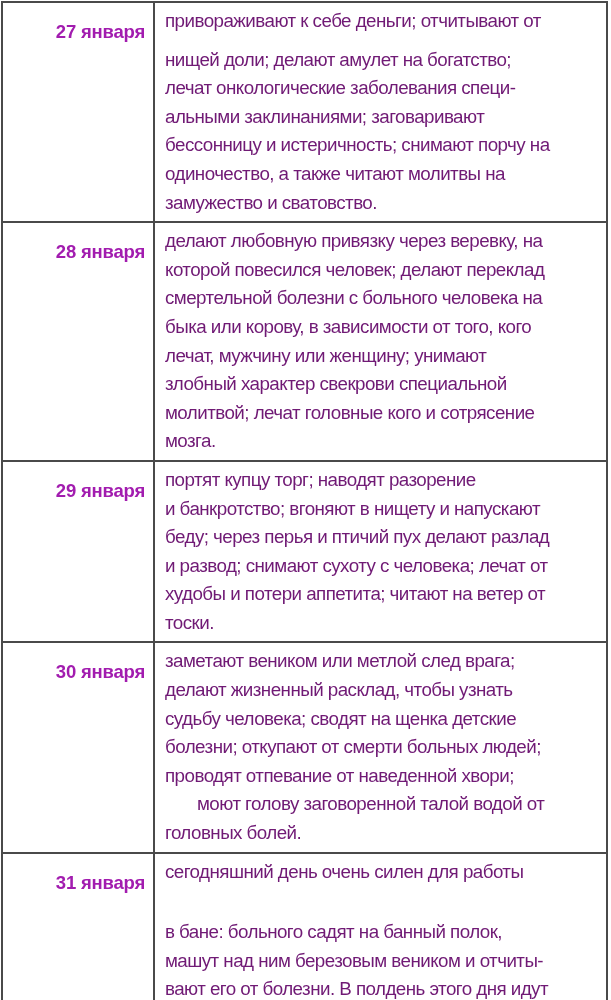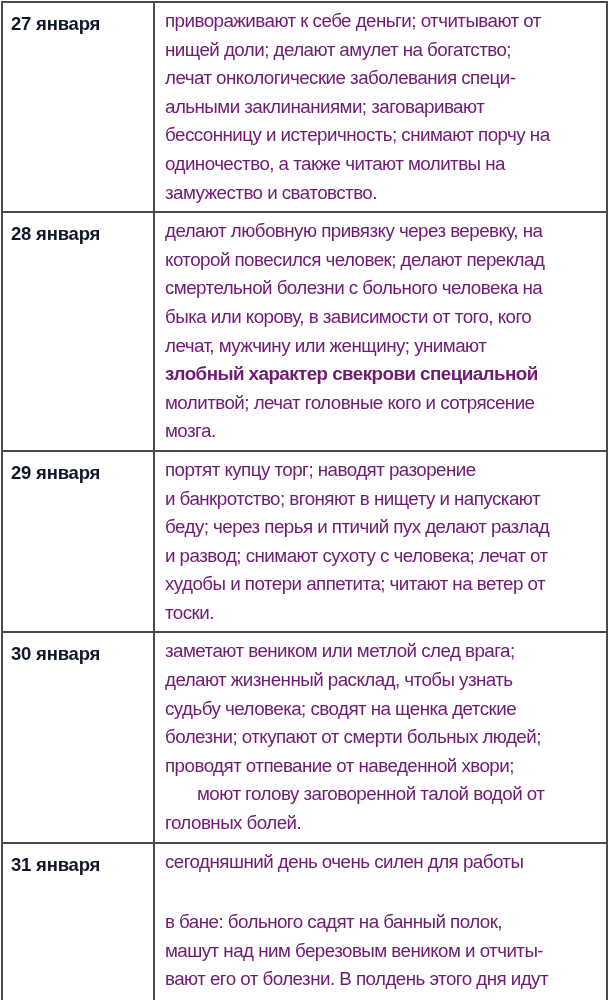--- a/index.html
+++ b/index.html
@@ -21,26 +21,26 @@
       border-collapse: collapse;
       font-family: "Liberation Sans Narrow", "Liberation Sans", sans-serif;
       color: #2a2a2a;
     }
     table.calendar td {
       border: 2px solid #4a4a4a;
       vertical-align: top;
     }
     td.date-cell {
       width: 134px;
-      padding: 7px 8px 0 8px;
-      text-align: left;
+      padding: 15px 8px 0 8px;
+      text-align: right;
       font-weight: bold;
       font-size: 18.5px;
       line-height: 28.5px;
-      color: #0f172a;
+      color: #a21caf;
       letter-spacing: -0.2px;
     }
     td.text-cell {
       padding: 4px 6px 4px 10px;
       font-size: 18.8px;
       line-height: 28.6px;
       color: #701a75;
       letter-spacing: -0.55px;
       transform-origin: left top;
     }
@@ -51,37 +51,37 @@
   </style>
 </head>
 <body>
 
 <table class="calendar">
   <tbody>
     <tr>
       <td class="date-cell">27 января</td>
       <td class="text-cell">
         <span class="line" style="display: block; width: max-content;">привораживают к себе деньги; отчитывают от</span>
-        <span class="line" style="display: block; width: max-content;">нищей доли; делают амулет на богатство;</span>
+        <span class="line" style="display: block; width: max-content; margin-top: 10px;">нищей доли; делают амулет на богатство;</span>
         <span class="line" style="display: block; width: max-content;">лечат онкологические заболевания специ-</span>
         <span class="line" style="display: block; width: max-content;">альными заклинаниями; заговаривают</span>
         <span class="line" style="display: block; width: max-content;">бессонницу и истеричность; снимают порчу на</span>
         <span class="line" style="display: block; width: max-content;">одиночество, а также читают молитвы на</span>
         <span class="line" style="display: block; width: max-content;">замужество и сватовство.</span>
       </td>
     </tr>
     <tr>
       <td class="date-cell">28 января</td>
       <td class="text-cell">
         <span class="line" style="display: block; width: max-content;">делают любовную привязку через веревку, на</span>
         <span class="line" style="display: block; width: max-content;">которой повесился человек; делают переклад</span>
         <span class="line" style="display: block; width: max-content;">смертельной болезни с больного человека на</span>
         <span class="line" style="display: block; width: max-content;">быка или корову, в зависимости от того, кого</span>
         <span class="line" style="display: block; width: max-content;">лечат, мужчину или женщину; унимают</span>
-        <span class="line" style="display: block; width: max-content; font-weight: bold;">злобный характер свекрови специальной</span>
+        <span class="line" style="display: block; width: max-content;">злобный характер свекрови специальной</span>
         <span class="line" style="display: block; width: max-content;">молитвой; лечат головные кого и сотрясение</span>
         <span class="line" style="display: block; width: max-content;">мозга.</span>
       </td>
     </tr>
     <tr>
       <td class="date-cell">29 января</td>
       <td class="text-cell">
         <span class="line" style="display: block; width: max-content;">портят купцу торг; наводят разорение</span>
         <span class="line" style="display: block; width: max-content;">и банкротство; вгоняют в нищету и напускают</span>
         <span class="line" style="display: block; width: max-content;">беду; через перья и птичий пух делают разлад</span>

